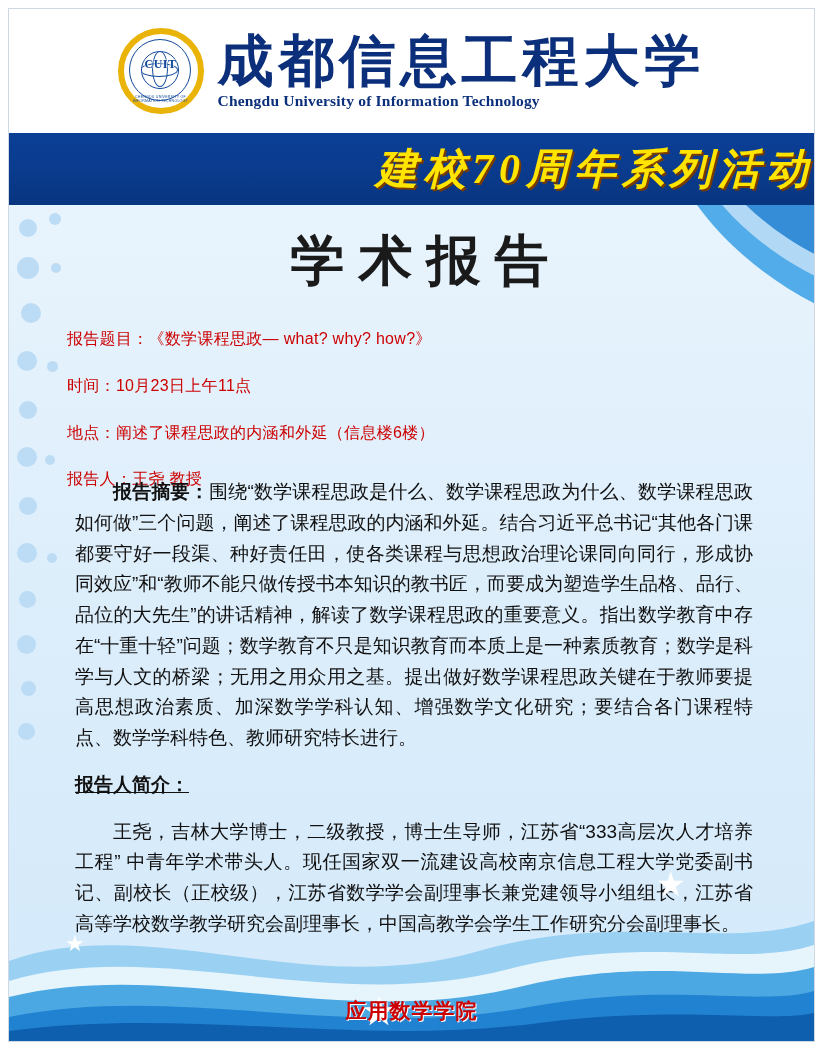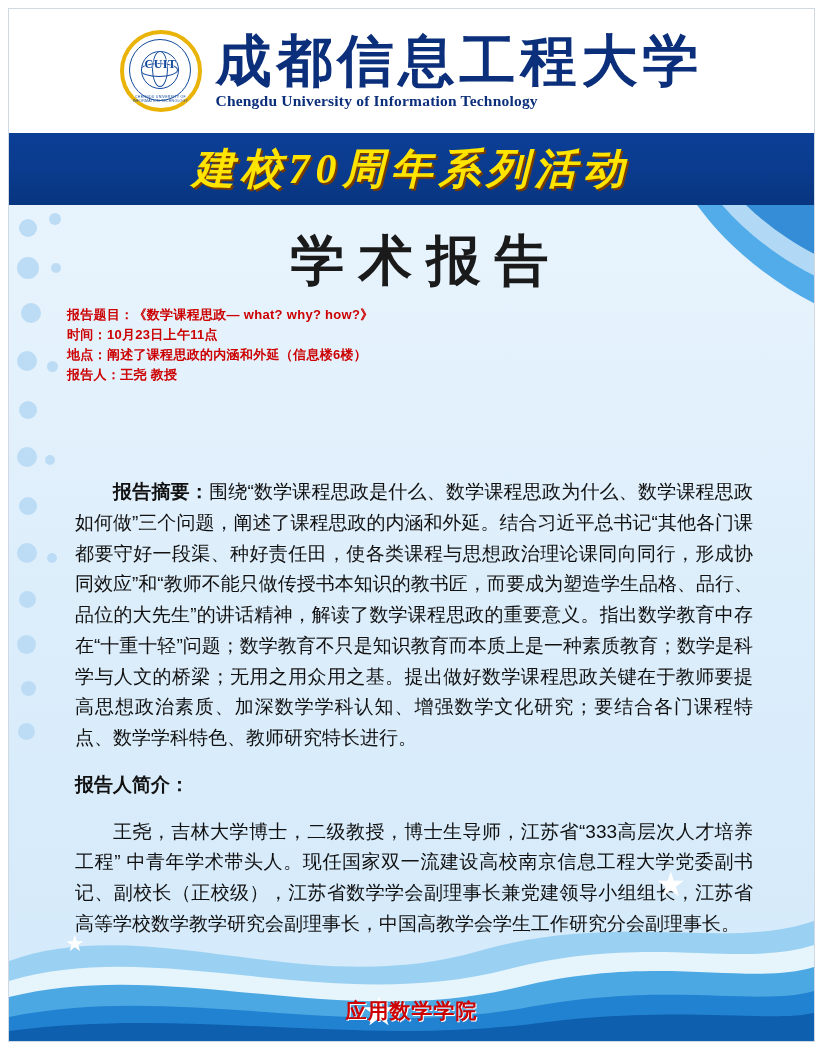--- a/index.html
+++ b/index.html
@@ -42,21 +42,21 @@
   }
   .logo-wrap {
     display: flex;
     align-items: center;
     gap: 14px;
   }
   .logo-mark {
     width: 74px;
     height: 74px;
     border-radius: 50%;
-    border: 4px solid #eab308;
+    border: 6px solid #eab308;
     position: relative;
     background: #ffffff;
     flex: none;
   }
   .logo-mark .inner-ring {
     position: absolute;
     left: 5px; top: 5px;
     width: 60px; height: 60px;
     border-radius: 50%;
     border: 1px solid #12489b;
@@ -124,21 +124,21 @@
   
   .banner {
     position: absolute;
     left: 0;
     top: 124px;
     width: 805px;
     height: 72px;
     background: linear-gradient(180deg, #0b3f96 0%, #0a3b8e 50%, #08357f 100%);
     display: flex;
     align-items: center;
-    justify-content: center;
+    justify-content: flex-end;
   }
   .banner-text {
     font-family: "Liberation Serif", serif;
     font-style: italic;
     font-weight: bold;
     font-size: 42px;
     color: #ffe400;
     letter-spacing: 6px;
     text-shadow: 2px 2px 0 #7a3b00;
   }
@@ -188,24 +188,25 @@
   }
 
   .meta {
     position: absolute;
     left: 58px;
     top: 100px;
     width: 700px;
   }
   .meta div {
     color: #cc0000;
-    font-weight: bold;
-    font-size: 13px;
+    font-weight: normal;
+    font-size: 16px;
     line-height: 1.55;
     letter-spacing: 0.3px;
+    margin-top: 22px;
   }
 
   .abstract {
     position: absolute;
     left: 50px;
     top: 256px;
     width: 710px;
     font-size: 19px;
     line-height: 1.62;
     color: #111111;
@@ -216,20 +217,21 @@
   }
   .abstract .indent {
     text-indent: 2em;
   }
   .abstract b {
     font-weight: bold;
   }
   .sect-head {
     font-weight: bold;
     margin-top: 2px;
+    text-decoration: underline;
   }
 
   
   .wave-area {
     position: absolute;
     left: 0;
     bottom: 0;
     width: 805px;
     height: 200px;
     overflow: hidden;

